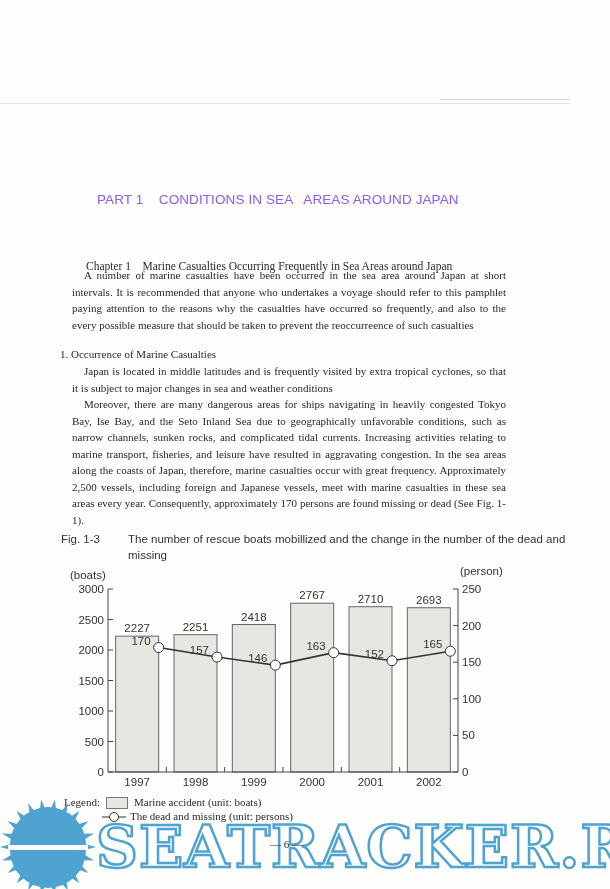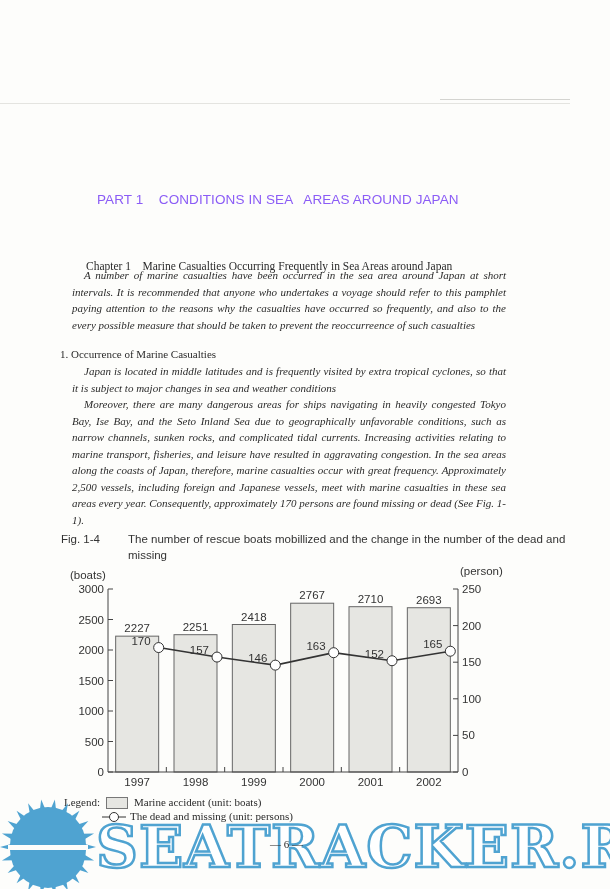--- a/index.html
+++ b/index.html
@@ -1,21 +1,21 @@
 <!DOCTYPE html>
 <html><head>
 <meta charset="utf-8">
 <style>
   html, body { margin: 0; padding: 0; }
   body { width: 610px; height: 889px; background: #fdfdfb; position: relative; overflow: hidden; font-family: "Liberation Serif", serif; color: #2a2a2a; }
   .topline { position: absolute; left: 0; top: 103px; width: 570px; height: 1px; background: #e4e4e0; }
   .topline2 { position: absolute; left: 440px; top: 99px; width: 130px; height: 1px; background: #d4d4d0; }
   .part-title { position: absolute; left: 97px; top: 192px; font-family: "Liberation Sans", sans-serif; font-size: 13.5px; letter-spacing: 0.1px; color: #8b5cf6; white-space: pre; }
   .chapter { position: absolute; left: 86px; top: 240px; font-size: 11.5px; white-space: pre; margin-top: 20px; }
-  .para { position: absolute; font-size: 11px; line-height: 16.5px; text-align: justify; font-style: italic; }
+  .para { position: absolute; font-size: 11px; line-height: 16.5px; text-align: justify; }
   .p1 { left: 72px; top: 267px; width: 434px; text-indent: 12px; }
   .sec-head { position: absolute; left: 60px; top: 348px; font-size: 11px; }
   .p2 { left: 72px; top: 363px; width: 434px; text-indent: 12px; }
   .p3 { left: 72px; top: 396px; width: 434px; text-indent: 12px; }
   .fig-caption { position: absolute; left: 61px; top: 531px; font-family: "Liberation Sans", sans-serif; font-size: 11.5px; line-height: 16px; color: #333; }
   .fig-caption .num { position: absolute; left: 0; top: 0; white-space: pre; }
   .fig-caption .txt { position: absolute; left: 67px; top: 0; width: 450px; }
   #chart { position: absolute; left: 0; top: 560px; }
   #chart text { font-family: "Liberation Sans", sans-serif; font-size: 11.5px; fill: #333; }
   .legend { position: absolute; left: 64px; top: 796px; font-size: 11px; }
@@ -37,21 +37,21 @@
 <div class="part-title">PART 1    CONDITIONS IN SEA   AREAS AROUND JAPAN</div>
 <div class="chapter">Chapter 1    Marine Casualties Occurring Frequently in Sea Areas around Japan</div>
 
 <div class="para p1">A number of marine casualties have been occurred in the sea area around Japan at short intervals.  It is recommended that anyone who undertakes a voyage should refer to this pamphlet paying attention to the reasons why the casualties have occurred so frequently, and also to the every possible measure that should be taken to prevent the reoccurreence of such casualties</div>
 
 <div class="sec-head">1.  Occurrence of Marine Casualties</div>
 <div class="para p2">Japan is located in middle latitudes and is frequently visited by extra tropical cyclones, so that it is subject to major changes in sea and weather conditions</div>
 <div class="para p3">Moreover, there are many dangerous areas for ships navigating in heavily congested Tokyo Bay, Ise Bay, and the Seto Inland Sea due to geographically unfavorable conditions, such as narrow channels, sunken rocks, and complicated tidal currents.  Increasing activities relating to marine transport, fisheries, and leisure have resulted in aggravating congestion.  In the sea areas along the coasts of Japan, therefore, marine casualties occur with great frequency.  Approximately 2,500 vessels, including foreign and Japanese vessels, meet with marine casualties in these sea areas every year.  Consequently, approximately 170 persons are found missing or dead (See Fig. 1-1).</div>
 
 <div class="fig-caption">
-  <span class="num">Fig. 1-4</span>
+  <span class="num">Fig. 1-3</span>
   <span class="txt">The number of rescue boats mobillized and the change in the number of the dead and missing</span>
 </div>
 
 <svg id="chart" width="610" height="230" xmlns="http://www.w3.org/2000/svg">
   <g id="g-bars">
       <rect x="115.66666666666666" y="76.15300000000002" width="43" height="135.84699999999998" fill="#e6e6e2" stroke="#666" stroke-width="1"></rect>
       <rect x="174" y="74.689" width="43" height="137.311" fill="#e6e6e2" stroke="#666" stroke-width="1"></rect>
       <rect x="232.33333333333334" y="64.50199999999998" width="43" height="147.49800000000002" fill="#e6e6e2" stroke="#666" stroke-width="1"></rect>
       <rect x="290.6666666666667" y="43.212999999999994" width="43" height="168.787" fill="#e6e6e2" stroke="#666" stroke-width="1"></rect>
       <rect x="349" y="46.69" width="43" height="165.31" fill="#e6e6e2" stroke="#666" stroke-width="1"></rect>

